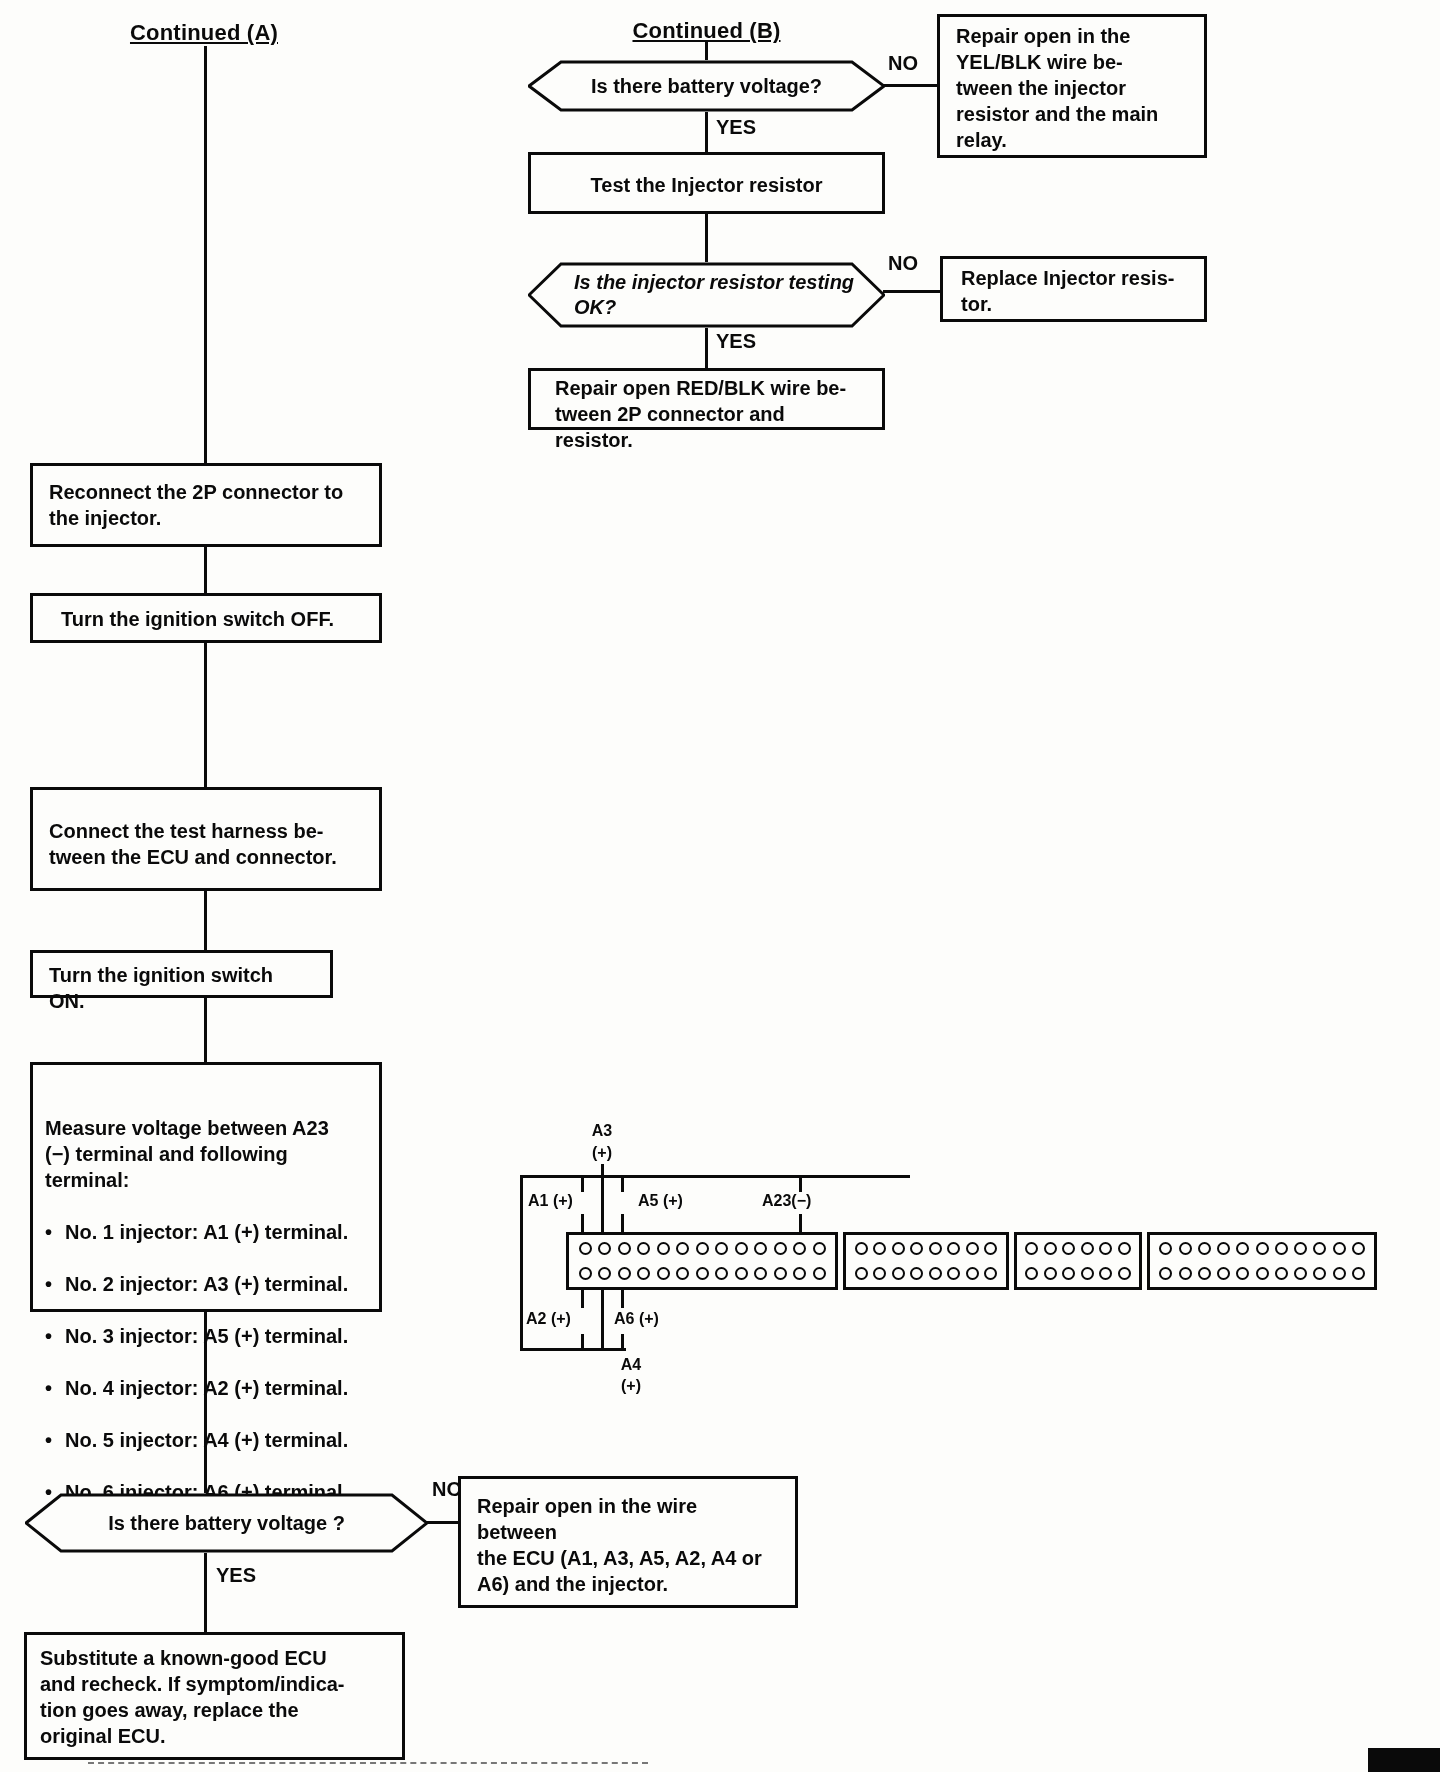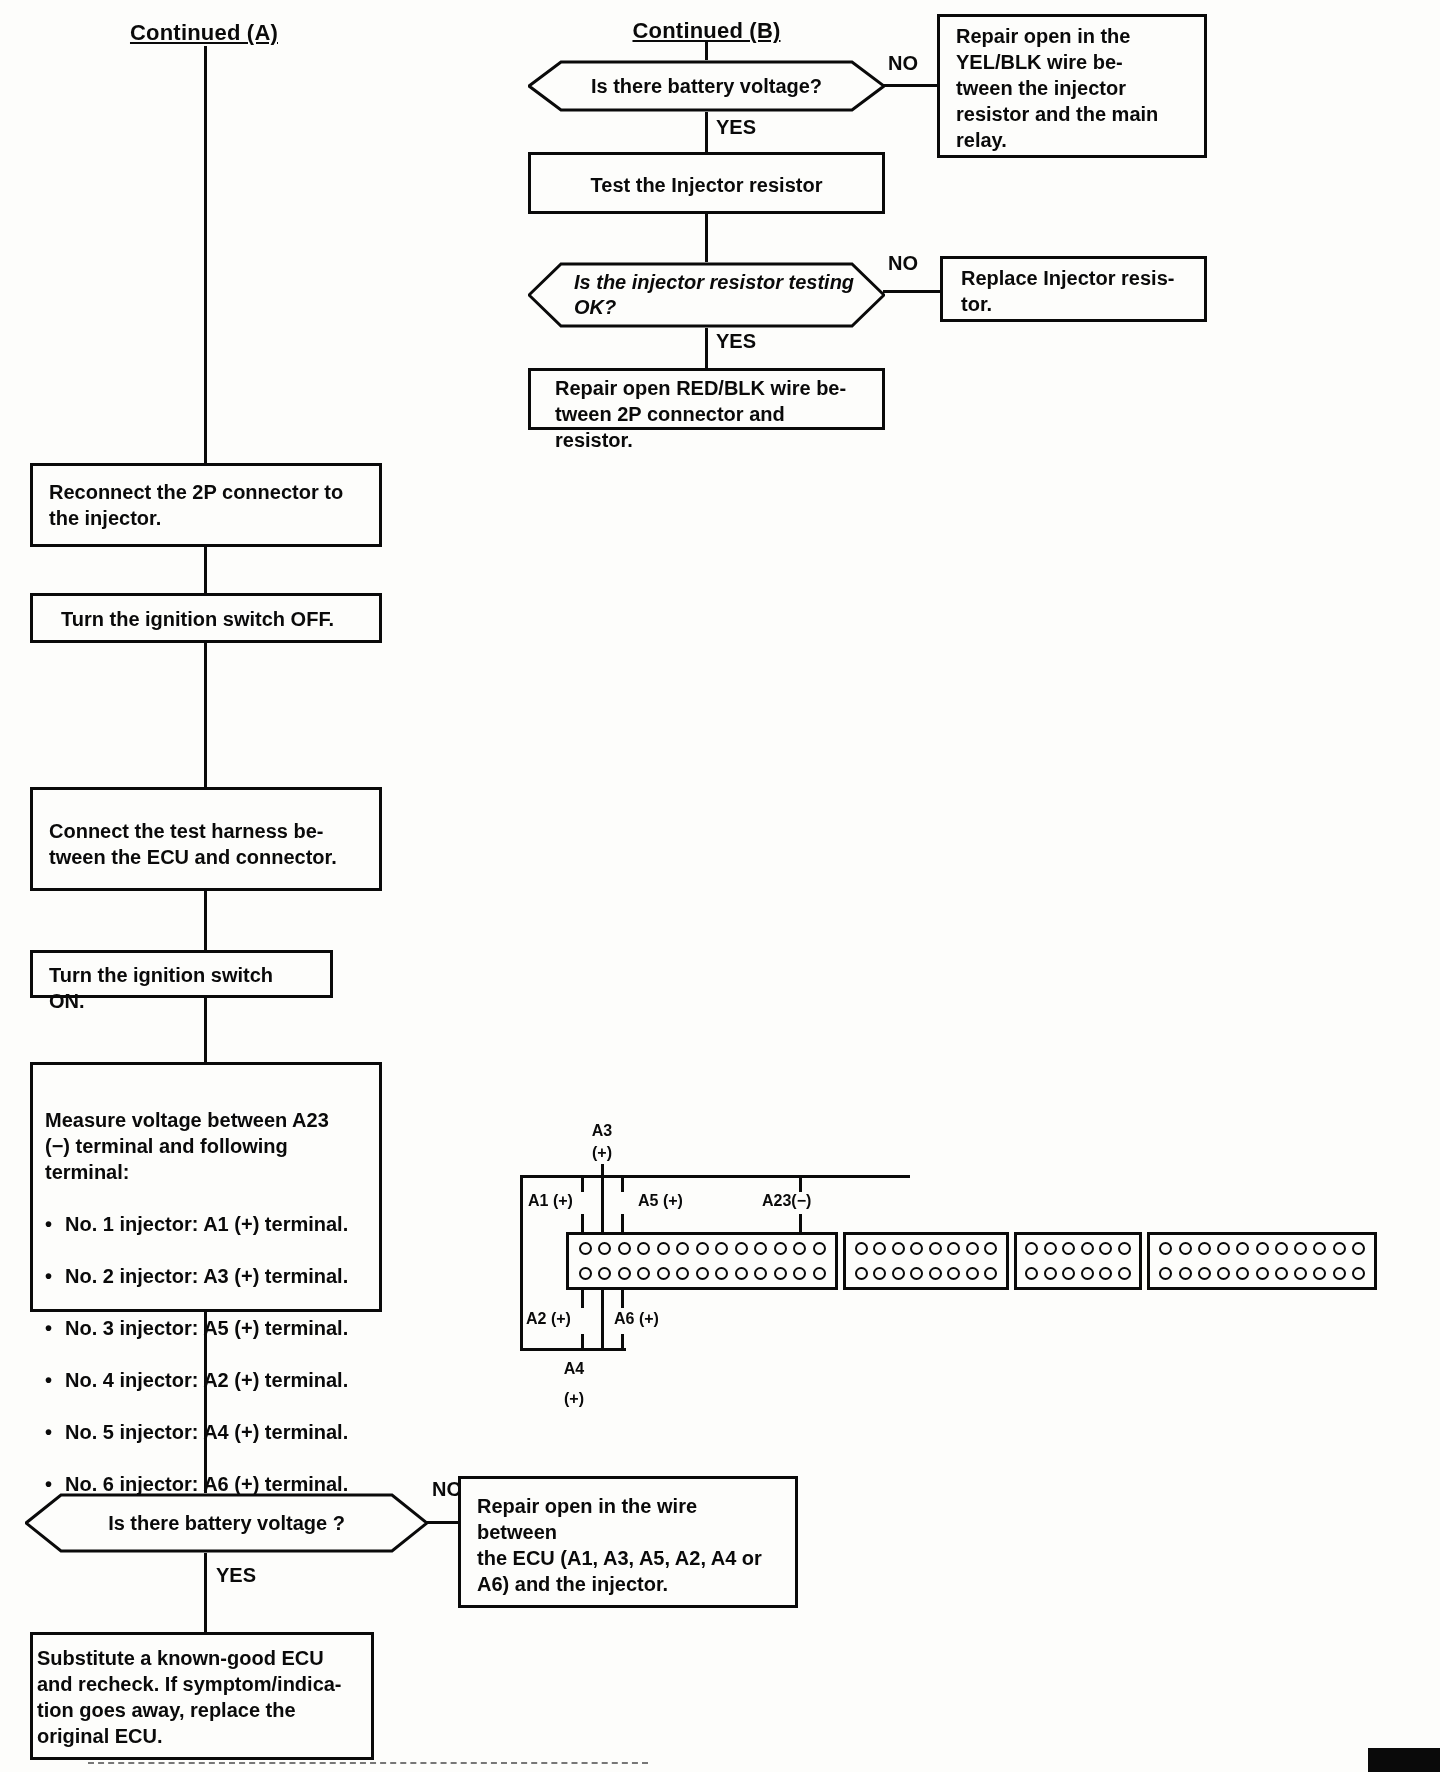--- a/index.html
+++ b/index.html
@@ -61,21 +61,21 @@
 
   <div class="box" style="left:30px;top:787px;width:352px;height:104px;padding:28px 16px">Connect the test harness be-
 tween the ECU and connector.</div>
 
   <div class="vl" style="left:204px;top:891px;height:59px"></div>
 
   <div class="box" style="left:30px;top:950px;width:303px;height:48px;padding:9px 16px">Turn the ignition switch ON.</div>
 
   <div class="vl" style="left:204px;top:998px;height:64px"></div>
 
-  <div class="box" style="left:30px;top:1062px;width:352px;height:250px;padding:16px 12px">
+  <div class="box" style="left:30px;top:1062px;width:352px;height:250px;padding:24px 12px">
     <div class="measure-intro">Measure voltage between A23
 (−) terminal and following
 terminal:</div>
     <div class="bullet-row">
       <span class="bullet-dot">•</span>
       <span>No. 1 injector: A1 (+) terminal.</span>
     </div>
     <div class="bullet-row">
       <span class="bullet-dot">•</span>
       <span>No. 2 injector: A3 (+) terminal.</span>
@@ -110,21 +110,21 @@
   <div class="branch-label" style="left:432px;top:1478px">NO</div>
   <div class="hl" style="left:426px;top:1521px;width:32px"></div>
 
   <div class="box" style="left:458px;top:1476px;width:340px;height:132px;padding:14px 16px">Repair open in the wire between
 the ECU (A1, A3, A5, A2, A4 or
 A6) and the injector.</div>
 
   <div class="branch-label" style="left:216px;top:1564px">YES</div>
   <div class="vl" style="left:204px;top:1553px;height:79px"></div>
 
-  <div class="box" style="left:30px;top:1632px;width:344px;height:128px;padding:10px 4px">Substitute a known-good ECU
+  <div class="box" style="left:24px;top:1632px;width:381px;height:128px;padding:10px 13px">Substitute a known-good ECU
 and recheck. If symptom/indica-
 tion goes away, replace the
 original ECU.</div>
 
   <div class="title" style="left:594px;top:18px;width:225px">Continued (B)</div>
 
   <div class="vl" style="left:705px;top:42px;height:18px"></div>
 
   <div class="hex" style="left:528px;top:60px;width:357px;height:52px">
     <svg viewBox="0 0 357 52" preserveAspectRatio="none">
@@ -291,19 +291,19 @@
     </div>
 
   <div class="vl" style="left:581px;top:1290px;height:18px"></div>
   <div class="vl" style="left:601px;top:1290px;height:58px"></div>
   <div class="vl" style="left:621px;top:1290px;height:18px"></div>
   <div class="vl" style="left:581px;top:1334px;height:14px"></div>
   <div class="vl" style="left:621px;top:1334px;height:14px"></div>
 
   <div class="conn-label" style="left:526px;top:1310px">A2 (+)</div>
   <div class="conn-label" style="left:614px;top:1310px">A6 (+)</div>
-  <div class="conn-label center" style="left:544px;top:1354px;width:60px;line-height:30px">A4
+  <div class="conn-label center" style="left:601px;top:1354px;width:60px;line-height:21px">A4
 (+)</div>
 
   <div class="artifact" style="left:1368px;top:1748px;width:72px;height:24px"></div>
   <div class="artifact-dash" style="left:88px;top:1762px;width:560px"></div>
 
 </div>
 
 </body></html>

